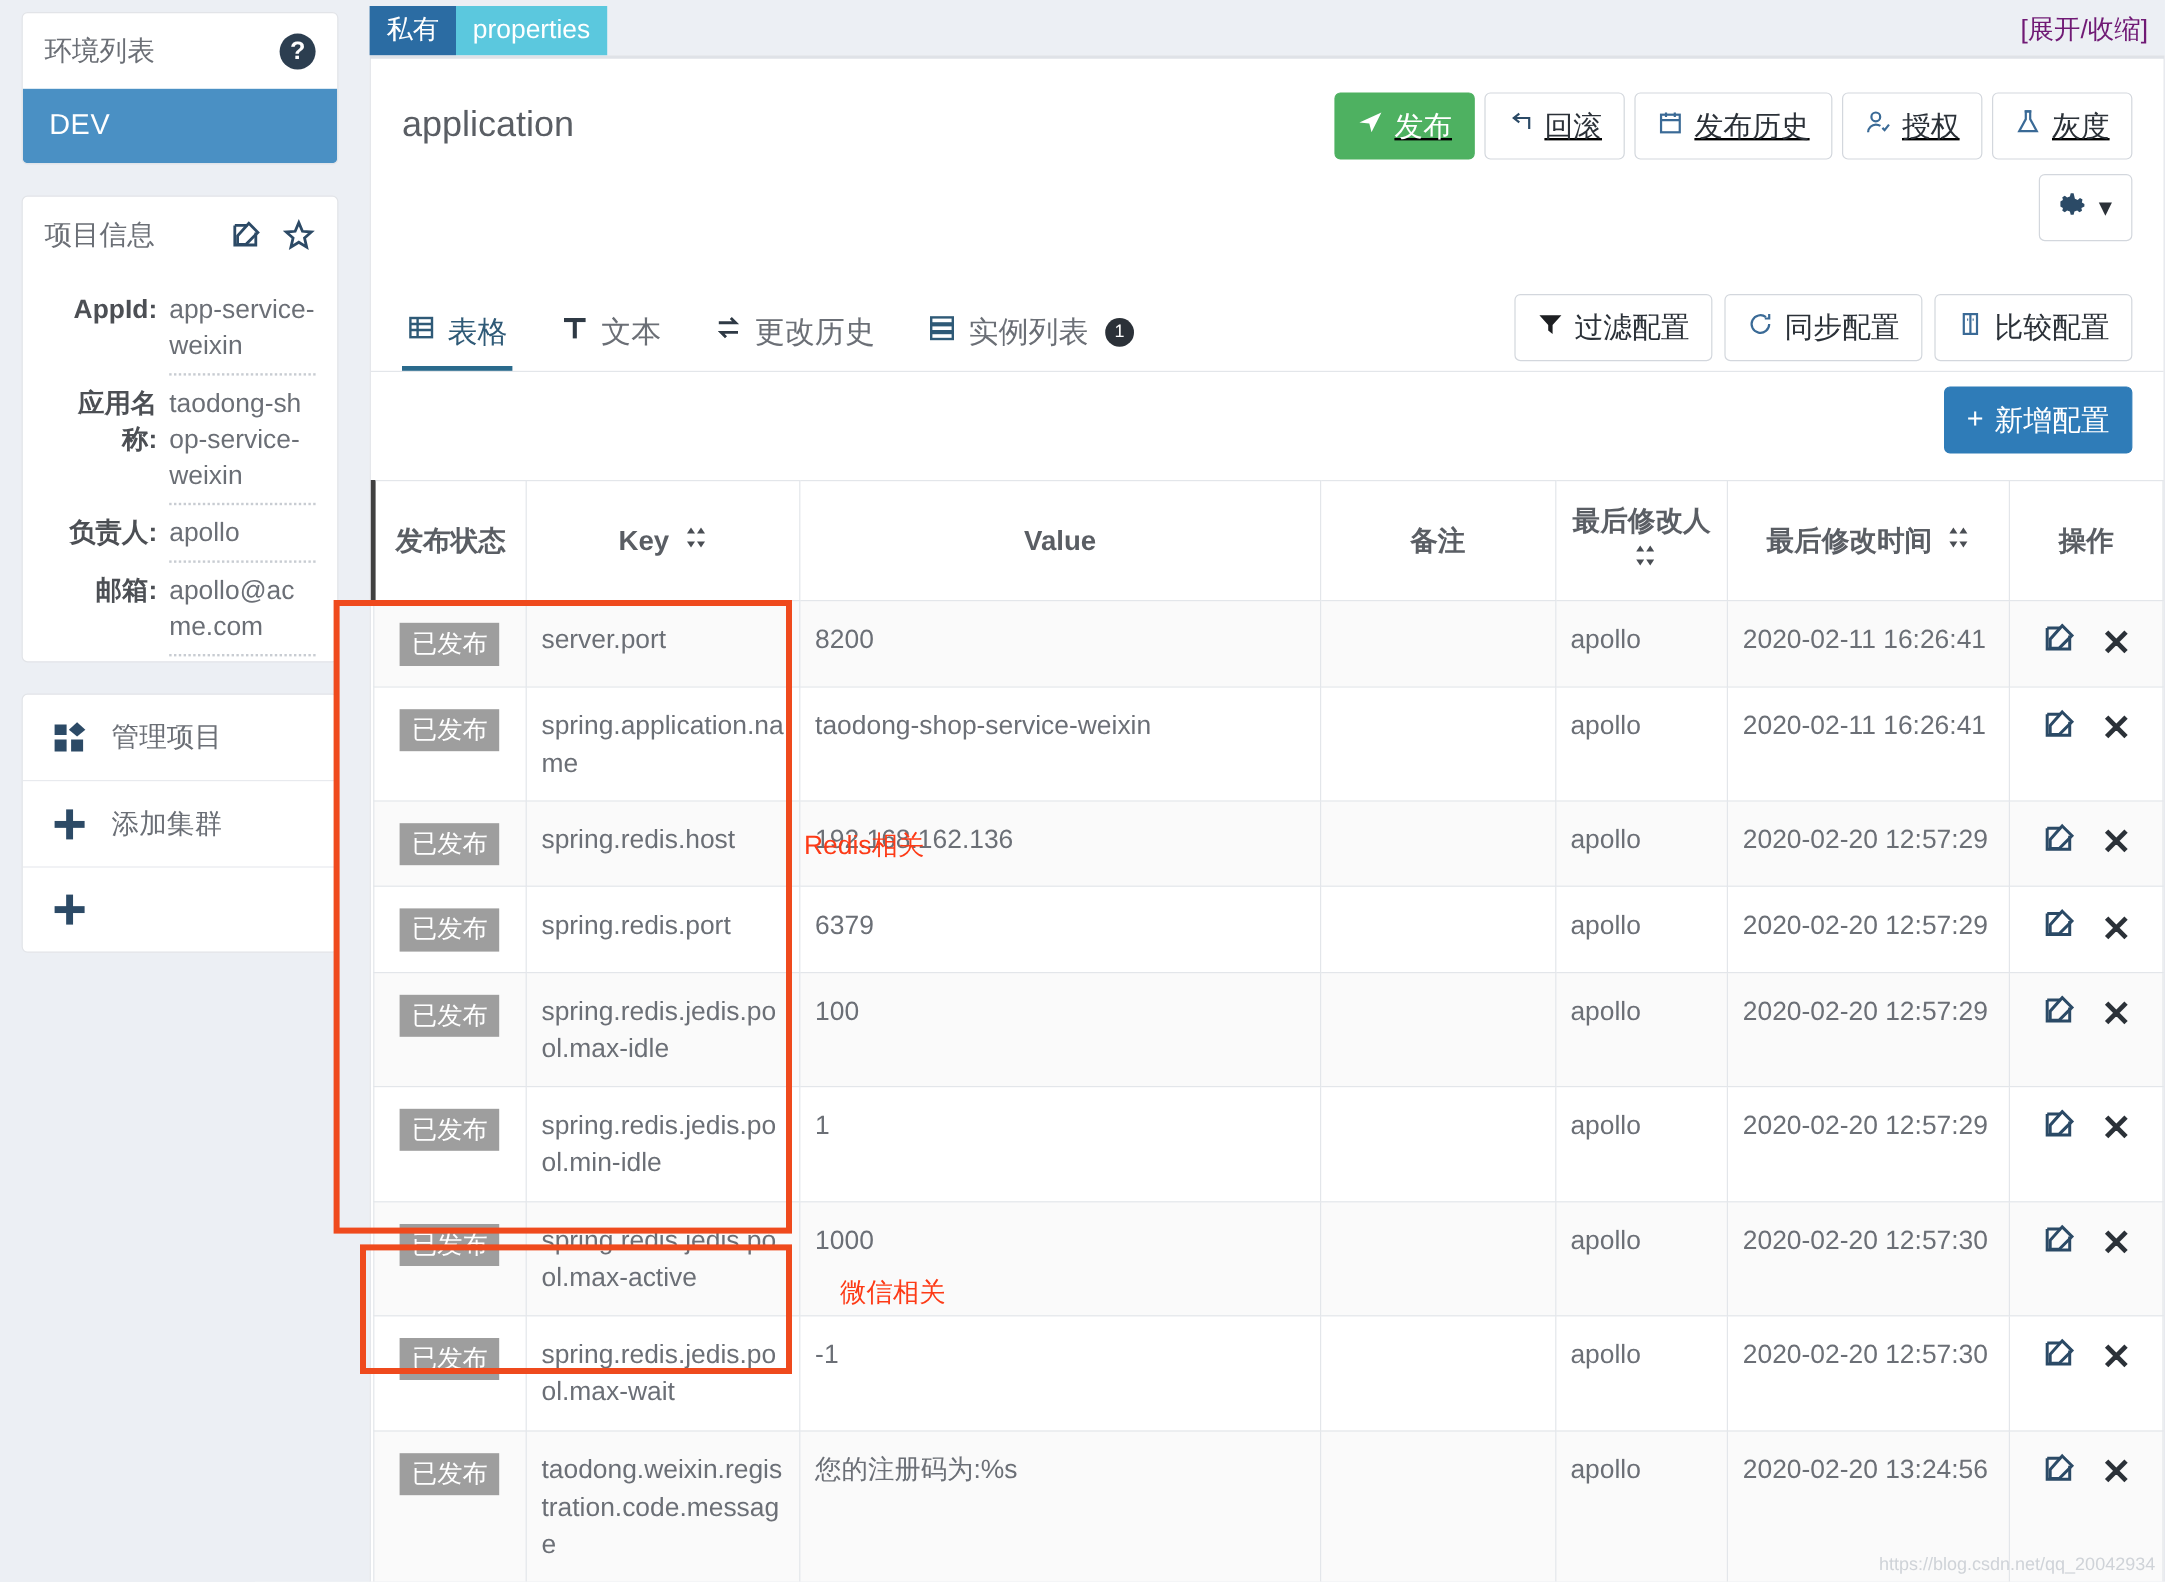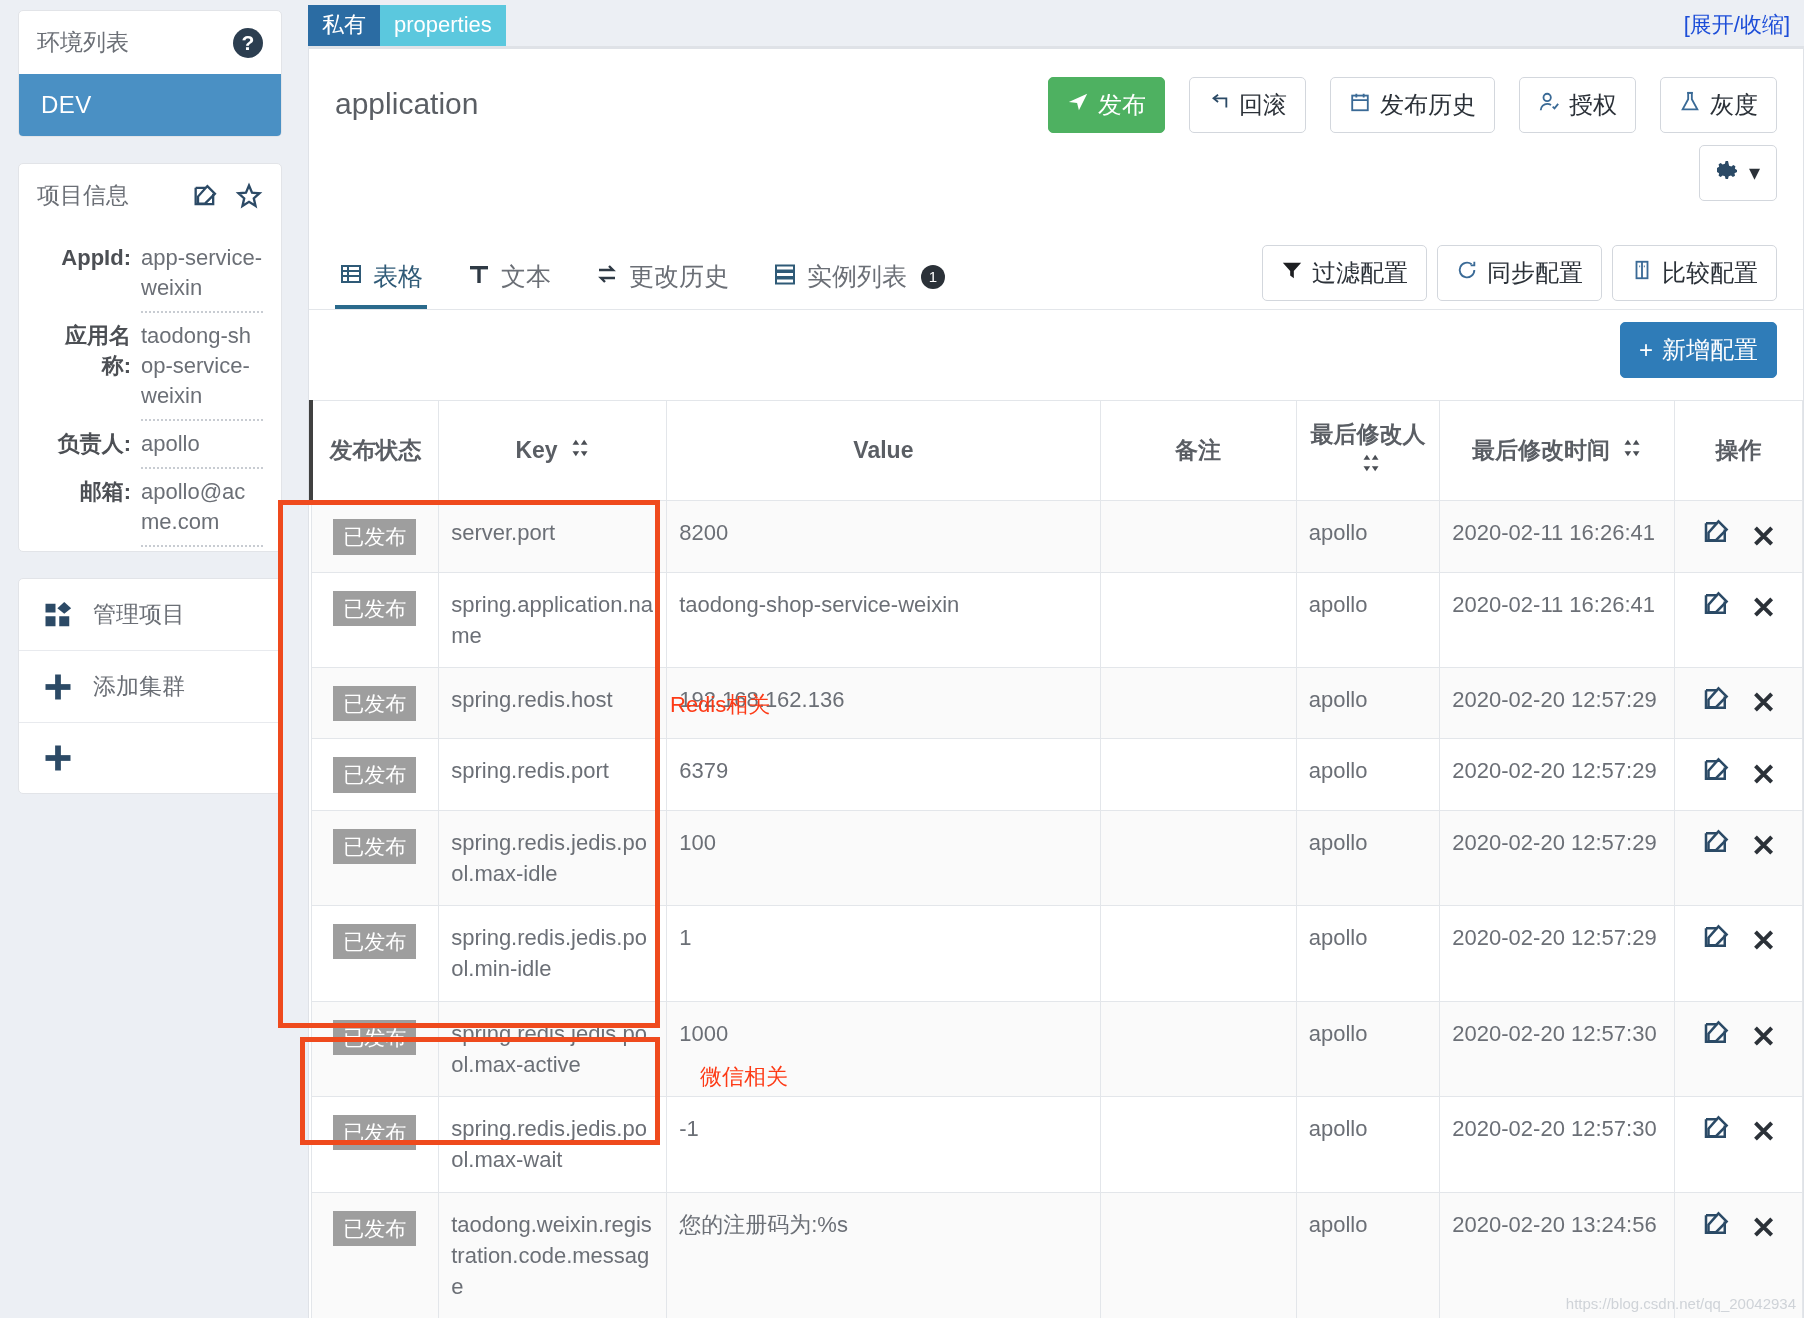--- a/index.html
+++ b/index.html
@@ -50,30 +50,30 @@
 
   
   .main { flex: 1 1 auto; position: relative; }
   .ns-tabs { display: flex; align-items: flex-end; height: 46px; padding-left: 8px; }
   .ns-tag {
     font-size: 22px; color: #fff; padding: 9px 14px 10px 14px; line-height: 1;
   }
   .ns-tag.private { background: #2b6ca3; }
   .ns-tag.fmt { background: #5bc8de; }
   .expand-link {
-    position: absolute; right: 14px; top: 10px; color: #1d4ed8;
+    position: absolute; right: 14px; top: 10px; color: #701a75;
     font-size: 22px; cursor: pointer;
   }
   .card {
     background: #fff; border: 1px solid #dfe2e7; border-top: 3px solid #dfe2e7;
     min-height: 1270px; margin-left: 8px;
   }
   .card-top { display: flex; align-items: flex-start; padding: 28px 26px 0 26px; }
   .ns-title { font-size: 30px; color: #5a5e64; flex: 1 1 auto; padding-top: 10px; }
-  .btn-row { display: flex; gap: 24px; align-items: flex-start; }
+  .btn-row { display: flex; gap: 8px; align-items: flex-start; text-decoration: underline; }
   .btn {
     display: inline-flex; align-items: center; gap: 9px;
     border: 1px solid #d3d7dd; background: #fff; border-radius: 5px;
     font-size: 24px; color: #2b3138; padding: 11px 18px; cursor: pointer;
     white-space: nowrap; font-family: "Liberation Sans", sans-serif;
   }
   .btn.primary-green { background: #4eb161; border-color: #4eb161; color: #fff; }
   .btn.primary-blue { background: #2f7cb8; border-color: #2f7cb8; color: #fff; }
   .gear-row { display: flex; justify-content: flex-end; padding: 12px 26px 0 26px; }
   .btn.gear { padding: 12px 16px; font-size: 22px; }

